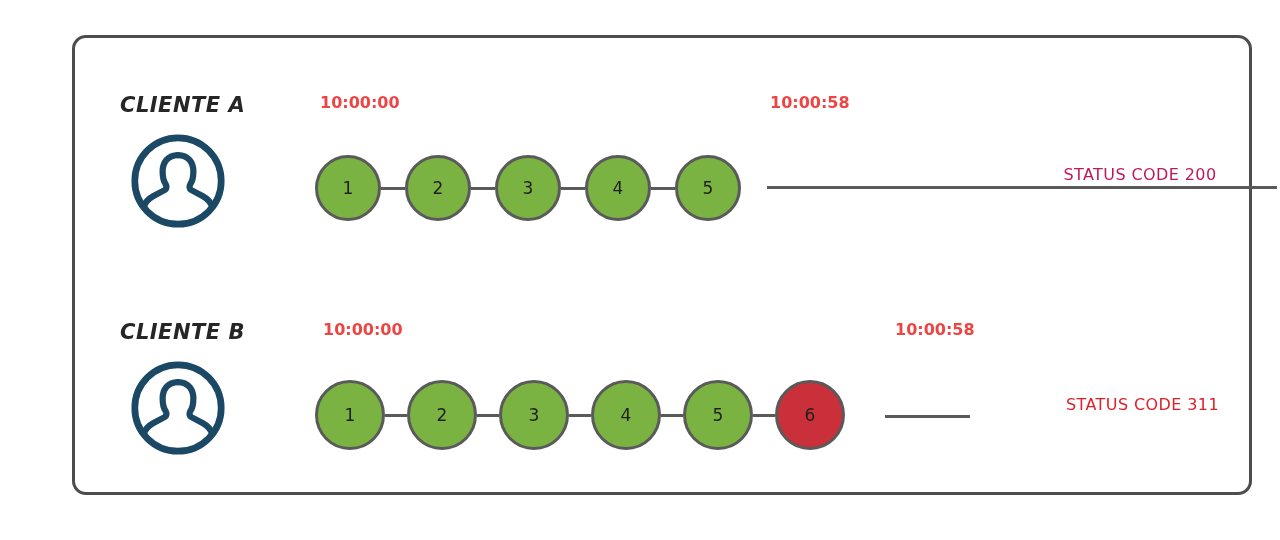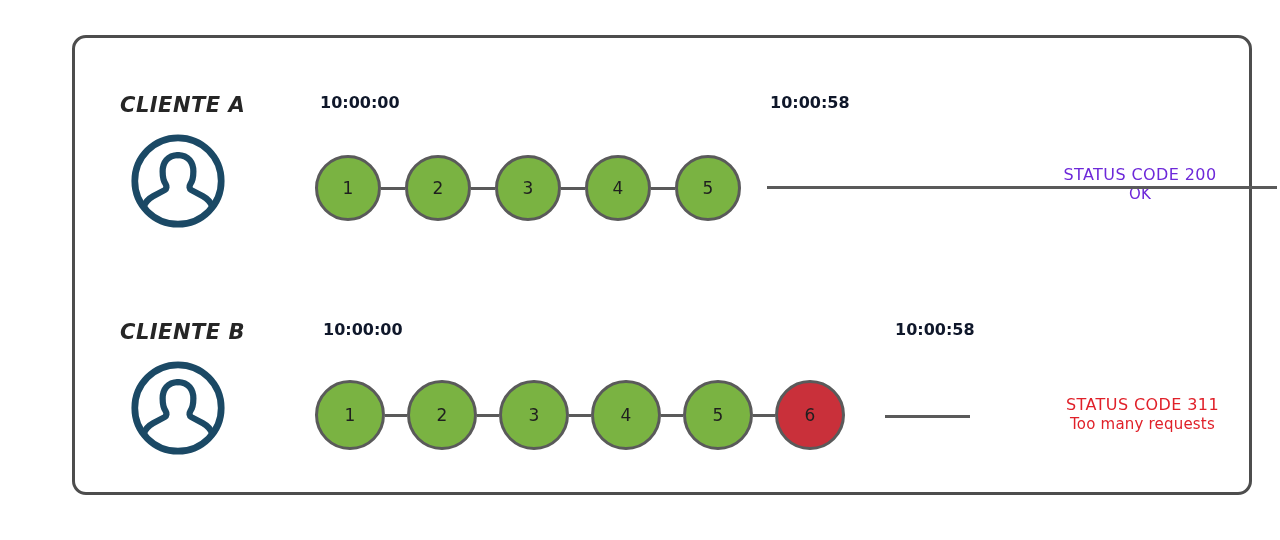--- a/index.html
+++ b/index.html
@@ -121,21 +121,21 @@
   }
   .row-b .tail { top: 55px; }
 
   
   .timestamp {
     position: absolute;
     top: 0px;
     font-family: "DejaVu Sans", sans-serif;
     font-size: 16px;
     font-weight: bold;
-    color: #0f172a;
+    color: #ef4444;
     white-space: nowrap;
   }
 
   
   .status {
     position: absolute;
     text-align: center;
     font-family: "DejaVu Sans", sans-serif;
     white-space: nowrap;
     line-height: 1.25;
@@ -144,21 +144,21 @@
     display: block;
     font-size: 16px;
     letter-spacing: 0.4px;
   }
   .status .status-sub {
     display: block;
     font-size: 15px;
     letter-spacing: 0.2px;
   }
   .status-ok .status-main,
-  .status-ok .status-sub { color: #6d28d9; }
+  .status-ok .status-sub { color: #be185d; }
   .status-err .status-main,
   .status-err .status-sub { color: #e02029; }
 </style>
 </head>
 <body>
 
 <div id="stage">
 
   <div class="card-frame">
 
@@ -202,21 +202,20 @@
 
           <div class="node" style="background:#7AB342;">4</div>
           <div class="connector"></div>
 
           <div class="node" style="background:#7AB342;">5</div>
         </div>
       </div>
 
       <div class="status status-ok" style="left:960px; top:72px; width:210px;">
         <span class="status-main">STATUS CODE 200</span>
-        <span class="status-sub">OK</span>
       </div>
     </div>
 
     <div class="row row-b">
 
       <div class="client-label">CLIENTE B</div>
 
       <div class="avatar">
         <svg viewBox="0 0 100 100" xmlns="http://www.w3.org/2000/svg">
           <circle cx="50" cy="50" r="45" fill="none" stroke="#1B4965" stroke-width="7"></circle>
@@ -256,18 +255,17 @@
 
           <div class="node" style="background:#7AB342;">5</div>
           <div class="connector"></div>
 
           <div class="node" style="background:#C9303A;">6</div>
         </div>
       </div>
 
       <div class="status status-err" style="left:955px; top:75px; width:225px;">
         <span class="status-main">STATUS CODE 311</span>
-        <span class="status-sub">Too many requests</span>
       </div>
     </div>
 
   </div>
 </div>
 
 </body></html>

